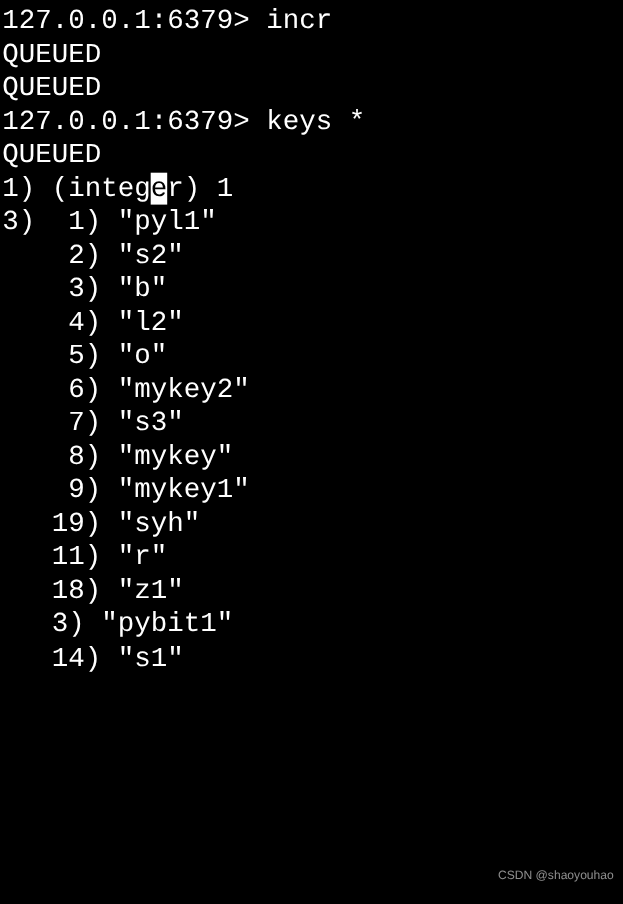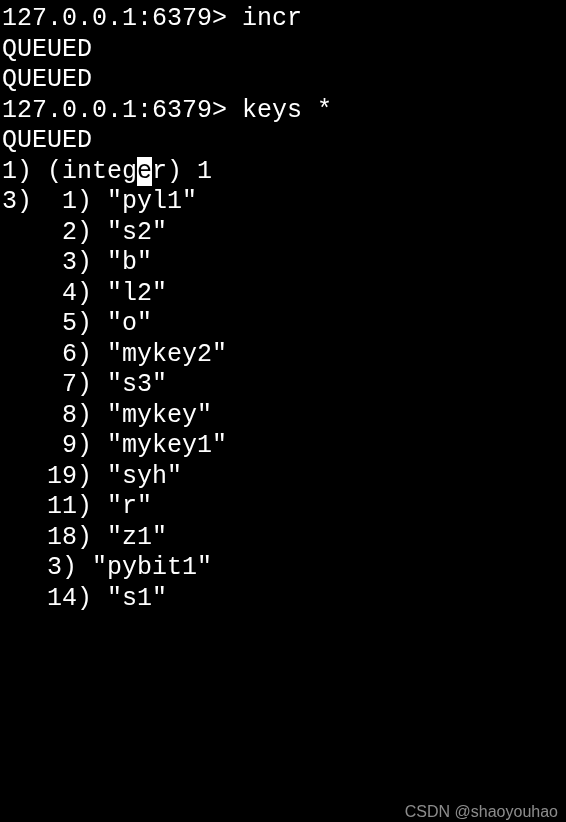--- a/index.html
+++ b/index.html
@@ -18,25 +18,25 @@
     }
     .line {
       white-space: pre;
     }
     .highlight {
       background-color: #ffffff;
       color: #000000;
     }
     .watermark {
       position: absolute;
-      bottom: 2px;
+      bottom: 20px;
       right: 8px;
       color: rgba(200,200,200,0.7);
       font-family: Arial, sans-serif;
-      font-size: 16px;
+      font-size: 11px;
       line-height: 1;
     }
   </style>
 </head>
 <body>
 
 <div>
 
   <div class="line"><span>127.0.0.1:6379&gt; </span><span>incr</span></div>
 

